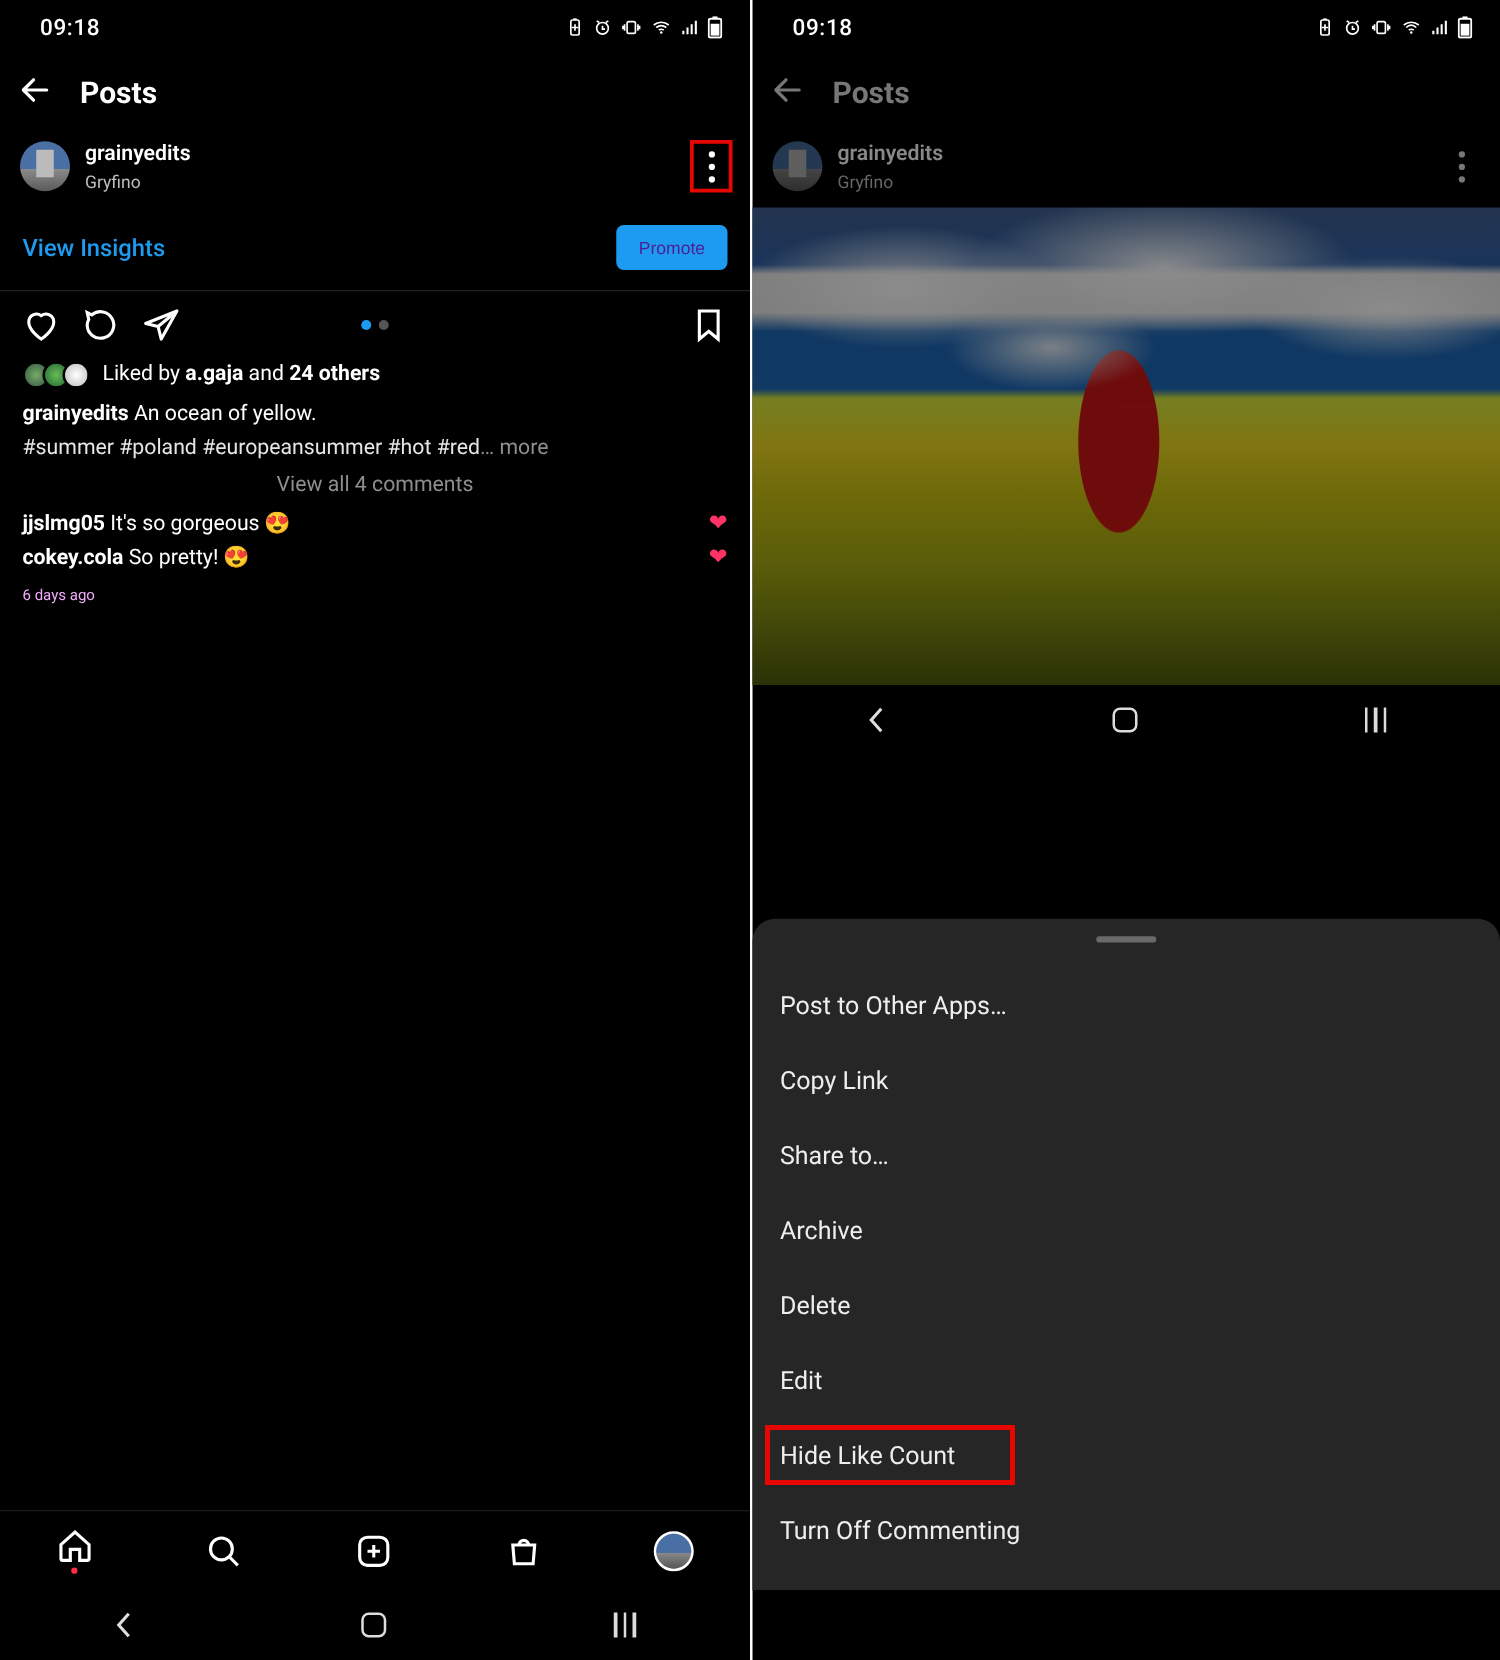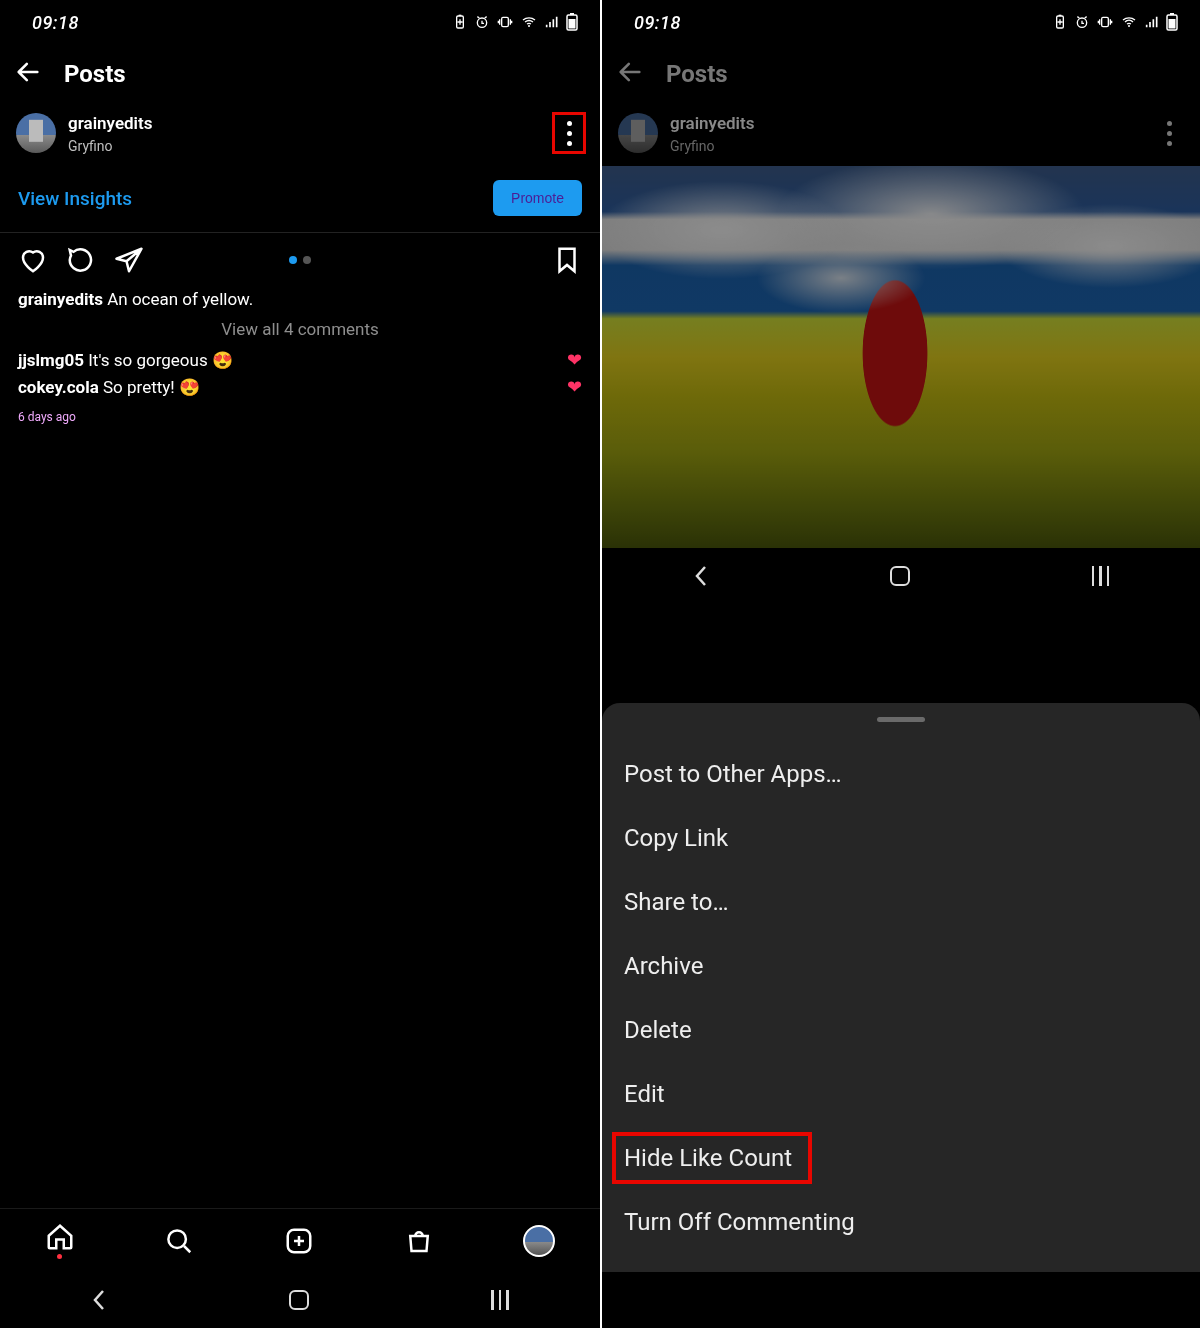--- a/index.html
+++ b/index.html
@@ -25,21 +25,20 @@
   
   .statusbar {
     height: 44px;
     display: flex;
     align-items: center;
     justify-content: space-between;
     padding: 0 22px 0 32px;
     font-size: 18px;
     font-weight: 500;
     letter-spacing: 0.5px;
-    font-style: italic;
   }
   .status-icons { display: flex; gap: 6px; align-items: center; font-size: 16px; }
   .status-icons span { display: inline-flex; }
 
   
   .app-header {
     height: 60px;
     display: flex;
     align-items: center;
     padding: 0 14px;
@@ -209,21 +208,21 @@
     background:#262626;
     border-radius: 18px 18px 0 0;
     padding: 14px 0 18px 0;
   }
   .sheet-handle {
     width:48px; height:5px; background:#6a6a6a; border-radius:3px;
     margin: 0 auto 20px auto;
   }
   .sheet-item {
     padding: 18px 22px;
-    font-size: 24px;
+    font-size: 20px;
     color:#eee;
     font-weight:400;
   }
   .sheet-item.highlight {
     position:relative;
   }
   .sheet-item.highlight .hl-box {
     position:absolute;
     left:10px; top:6px; bottom:6px;
     width: 200px;
@@ -332,22 +331,35 @@
         <i></i>
     </div>
     <span class="action-icon bookmark">
       <svg viewBox="0 0 24 24">
           <path d="M6 3h12v18l-6-5-6 5V3z" fill="none" stroke="#fff" stroke-width="2"></path>
         </svg>
     </span>
   </div>
 
   <div class="meta">
+    <div class="liked-row">
+      <div class="like-avatars">
+        <span class="la1"></span>
+          <span class="la2"></span>
+          <span class="la3"></span>
+      </div>
+      <div class="liked-text">
+        <span>Liked by </span><span class="b">a.gaja</span><span> and </span><span class="b">24 others</span>
+      </div>
+    </div>
     <div class="caption">
       <span class="b">grainyedits</span><span> An ocean of yellow.</span>
+    </div>
+    <div class="caption">
+      <span class="hashtags">#summer #poland #europeansummer #hot #red</span><span class="more">… </span><span class="more">more</span>
     </div>
     <div class="view-comments">View all 4 comments</div>
     <div class="comment-row">
       <div class="txt"><span class="b">jjslmg05</span><span> It's so gorgeous 😍</span></div>
       <span class="heart-red">❤</span>
     </div>
     <div class="comment-row">
       <div class="txt"><span class="b">cokey.cola</span><span> So pretty! 😍</span></div>
       <span class="heart-red">❤</span>
     </div>

